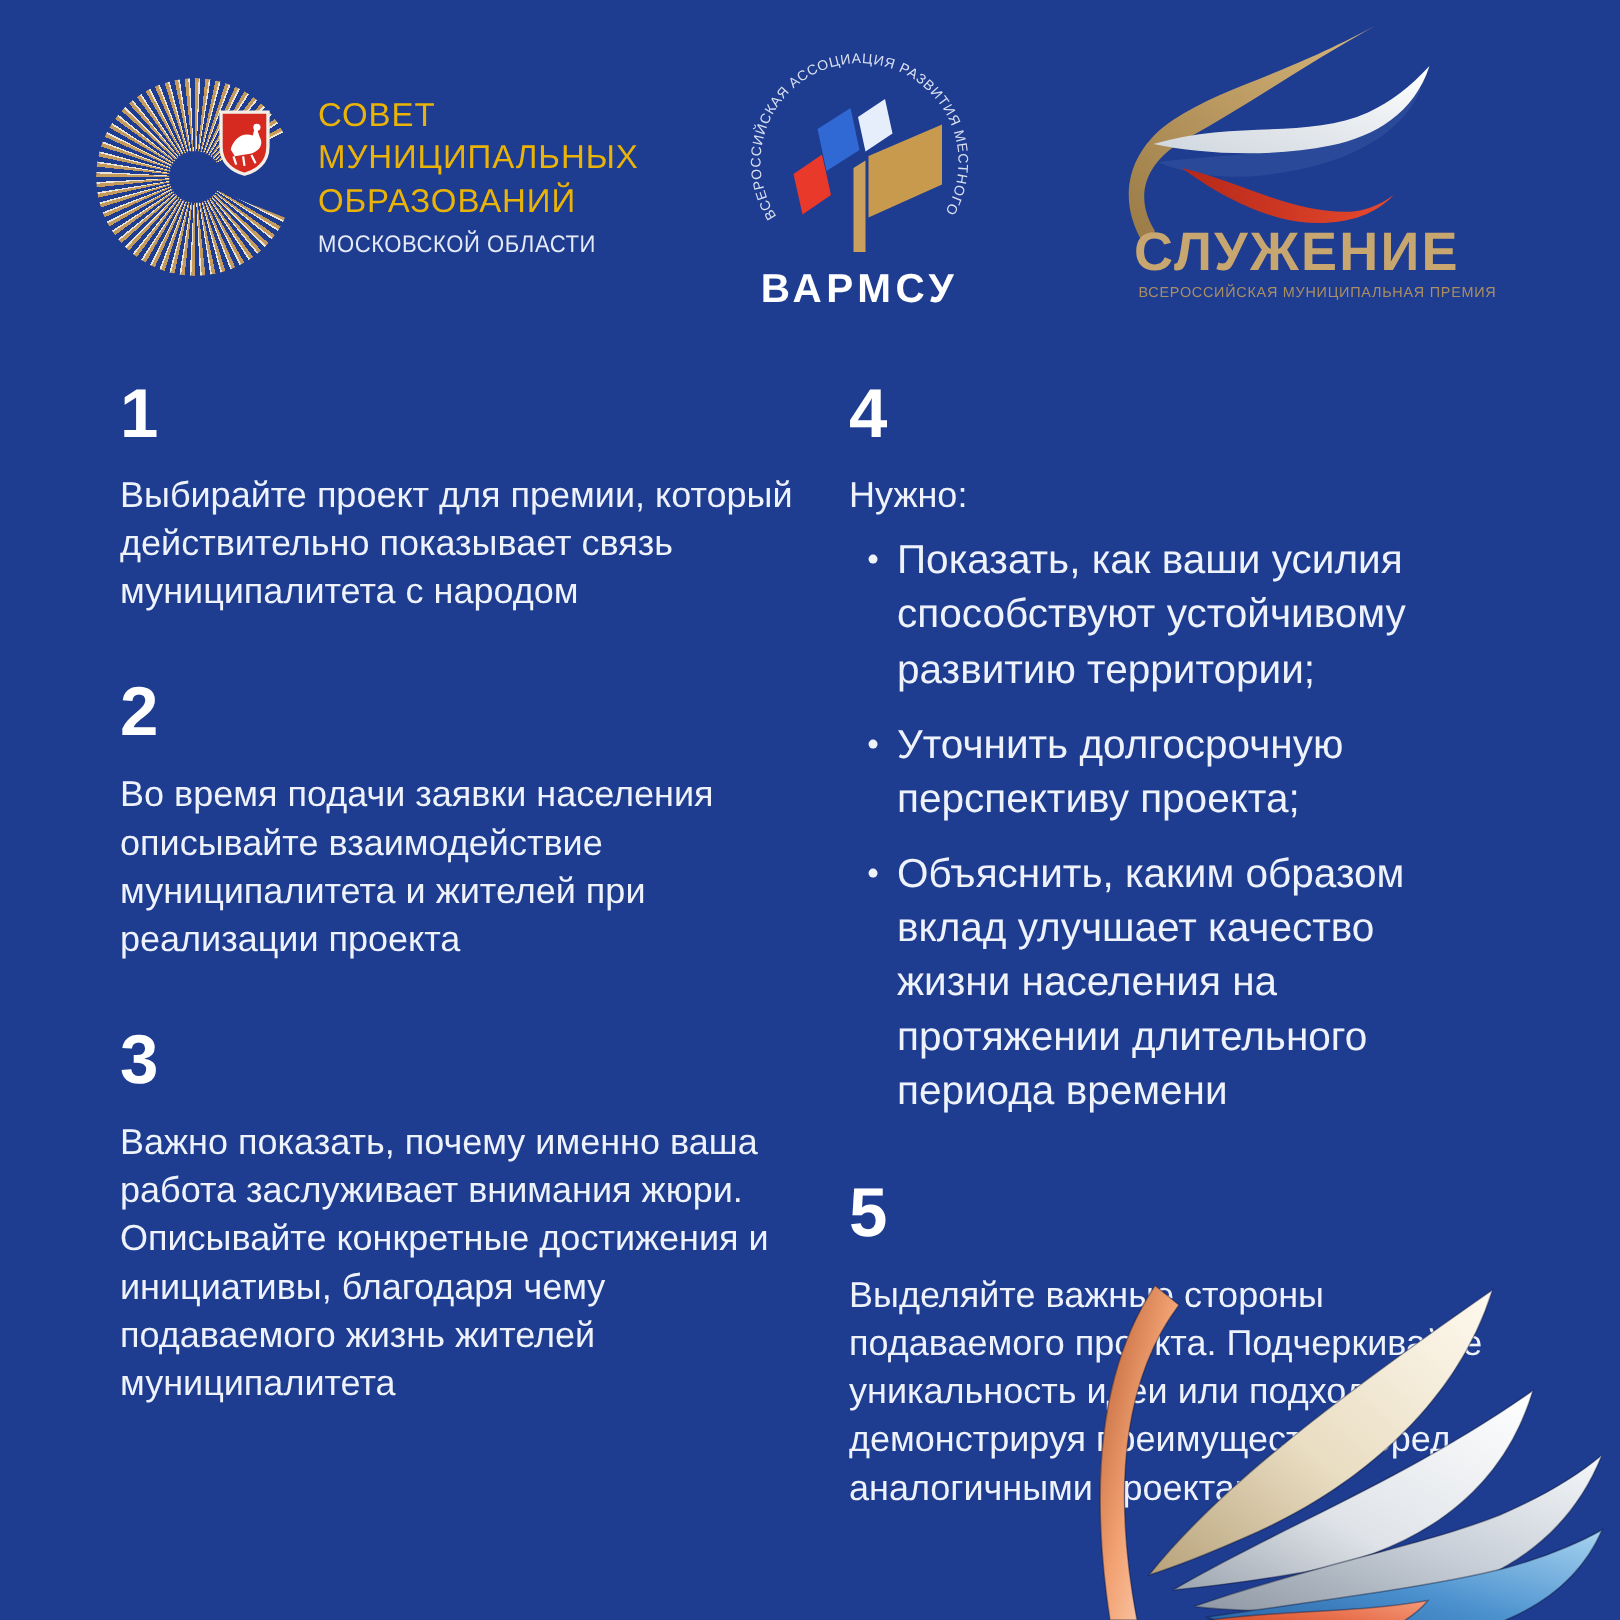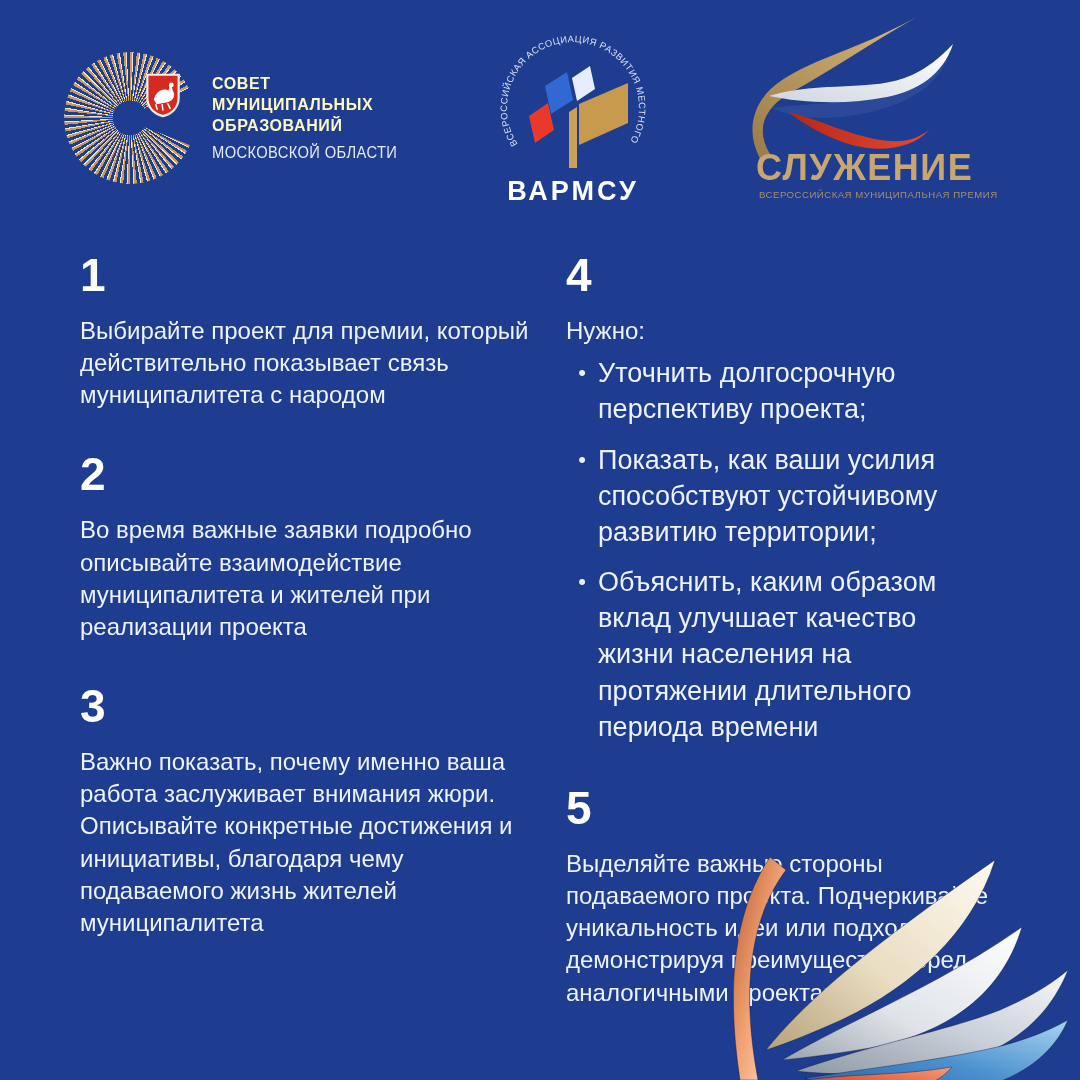--- a/index.html
+++ b/index.html
@@ -25,22 +25,22 @@
     -webkit-mask:radial-gradient(circle at 50% 50%, transparent 0 18%, #000 19% 97%, transparent 98%);
             mask:radial-gradient(circle at 50% 50%, transparent 0 18%, #000 19% 97%, transparent 98%);
   }
   .c-gap{
     position:absolute;inset:0;background:#1e3c90;
     clip-path:polygon(44% 50%, 104% 26%, 104% 74%);
   }
   .shield{position:absolute;left:80px;top:20px;width:38px;height:46px;}
   .smo-text{color:#fff;}
   .smo-title{
-    font-size:16px;font-weight:700;line-height:1.3;letter-spacing:0.6px;
-    white-space:pre-line;color:#fef9c3;
+    font-size:22px;font-weight:400;line-height:1.3;letter-spacing:0.6px;
+    white-space:pre-line;color:#eab308;
   }
   .smo-subtitle{
     margin-top:7px;font-size:16px;font-weight:400;letter-spacing:0.4px;
     color:#e4eaf6;transform:scaleX(0.92);transform-origin:left;
   }
 
   .logo-varmsu{position:absolute;left:487px;top:28px;width:172px;text-align:center;}
   .varmsu-name{
     margin-top:-6px;font-size:27px;font-weight:700;letter-spacing:3px;color:#ffffff;
   }
@@ -140,38 +140,38 @@
   </header>
 
   <main class="content">
     <section class="col col-left">
       <article class="tip">
         <div class="tip-number">1</div>
         <p class="tip-text">Выбирайте проект для премии, который действительно показывает связь муниципалитета с народом</p>
       </article>
       <article class="tip">
         <div class="tip-number">2</div>
-        <p class="tip-text">Во время важные заявки подробно описывайте взаимодействие муниципалитета и жителей при реализации проекта</p>
+        <p class="tip-text">Во время подачи заявки населения описывайте взаимодействие муниципалитета и жителей при реализации проекта</p>
       </article>
       <article class="tip">
         <div class="tip-number">3</div>
         <p class="tip-text">Важно показать, почему именно ваша работа заслуживает внимания жюри. Описывайте конкретные достижения и инициативы, благодаря чему подаваемого жизнь жителей муниципалитета</p>
       </article>
     </section>
 
     <section class="col col-right">
       <article class="tip">
         <div class="tip-number">4</div>
         <p class="tip-text tip-intro">Нужно:</p>
         <ul class="tip-bullets">
           <li>
-              <span>Уточнить долгосрочную перспективу проекта;</span>
+              <span>Показать, как ваши усилия способствуют устойчивому развитию территории;</span>
             </li>
           <li>
-              <span>Показать, как ваши усилия способствуют устойчивому развитию территории;</span>
+              <span>Уточнить долгосрочную перспективу проекта;</span>
             </li>
           <li>
               <span>Объяснить, каким образом вклад улучшает качество жизни населения на протяжении длительного периода времени</span>
             </li>
         </ul>
       </article>
       <article class="tip">
         <div class="tip-number">5</div>
         <p class="tip-text">Выделяйте важные стороны подаваемого проекта. Подчеркивайте уникальность идеи или подхода, демонстрируя преимущества перед аналогичными проектами</p>
       </article>

